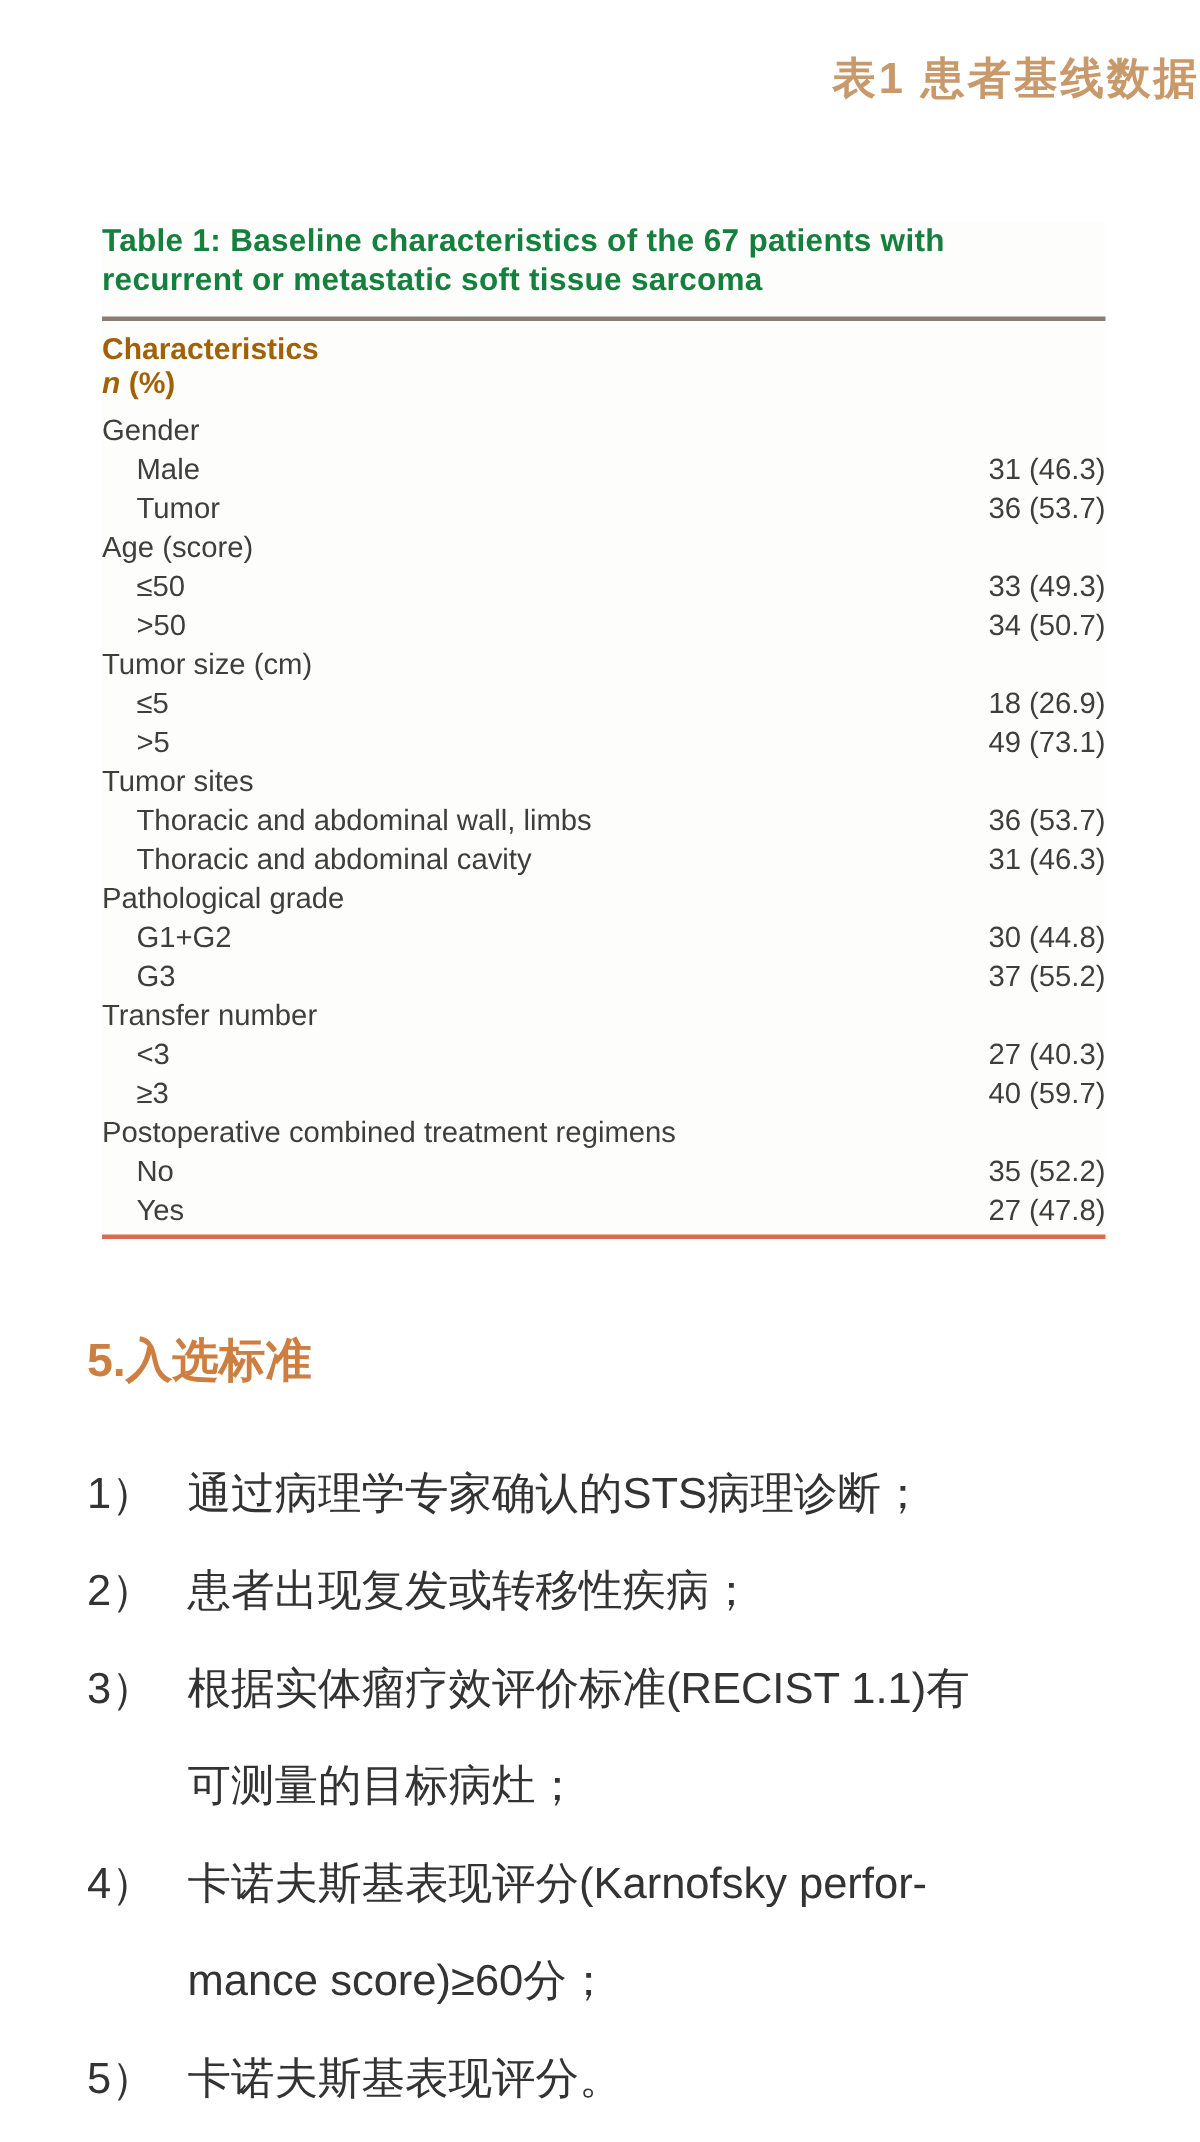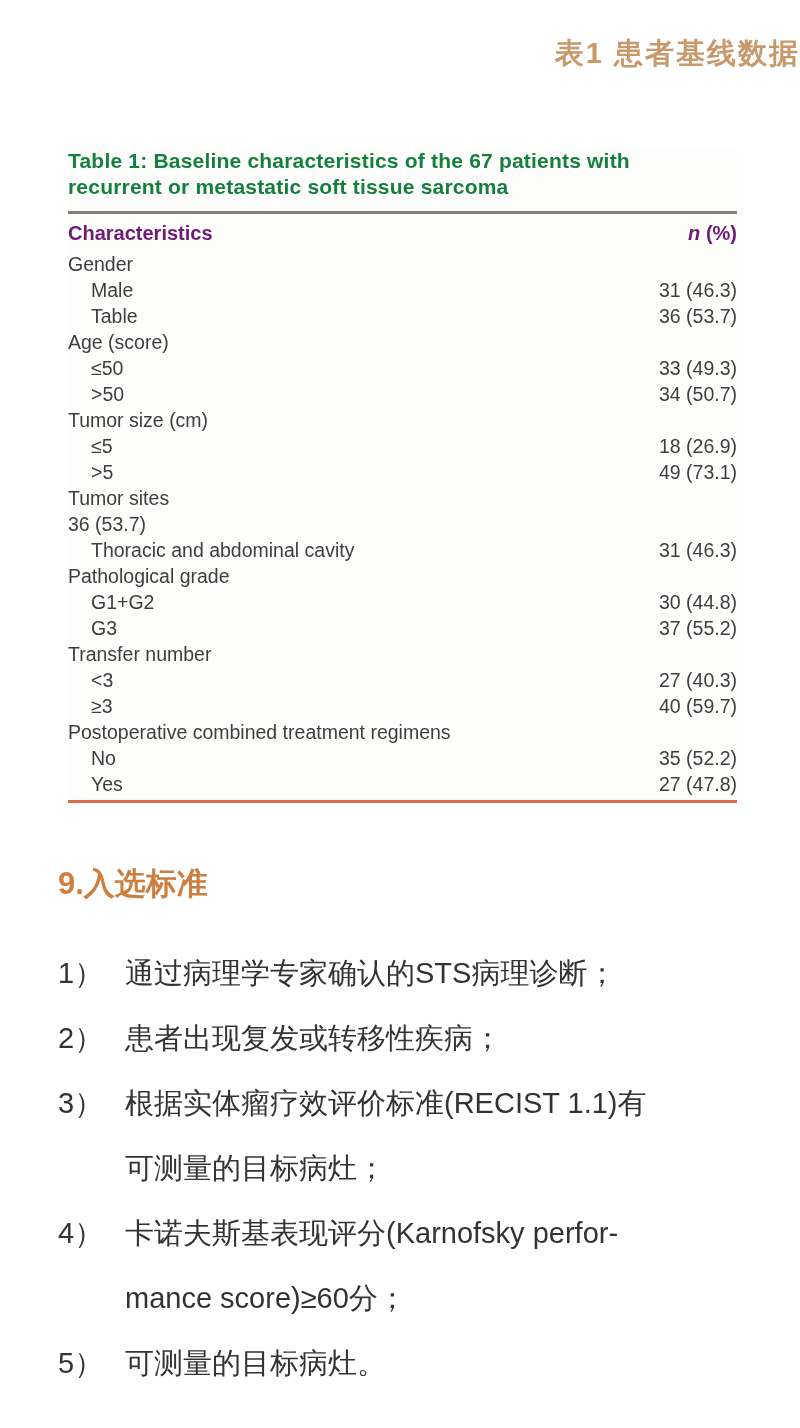--- a/index.html
+++ b/index.html
@@ -37,25 +37,26 @@
     letter-spacing:0.2px;
   }
   .rule-top {
     border:none;
     border-top:3px solid #8c7c75;
     margin-top:11px;
   }
   .thead-row {
     display:flex;
     justify-content:space-between;
-    align-items:center;
-    color:#701a75;
+    align-items:flex-start;
+    color:#a16207;
     font-weight:bold;
     font-size:20px;
     padding:8px 0 6px 0;
+    flex-direction:column;
   }
   .thead-row .n-it { font-style:italic; }
   .rows { display:block; }
   .row {
     display:flex;
     justify-content:space-between;
     line-height:26px;
     font-size:19.5px;
     color:#3e3e3e;
   }
@@ -117,21 +118,21 @@
         <span class="label">Gender</span>
         <span class="value"></span>
       </div>
 
       <div class="row">
         <span class="label indent">Male</span>
         <span class="value">31 (46.3)</span>
       </div>
 
       <div class="row">
-        <span class="label indent">Table</span>
+        <span class="label indent">Tumor</span>
         <span class="value">36 (53.7)</span>
       </div>
 
       <div class="row">
         <span class="label">Age (score)</span>
         <span class="value"></span>
       </div>
 
       <div class="row">
         <span class="label indent">≤50</span>
@@ -157,20 +158,21 @@
         <span class="label indent">&gt;5</span>
         <span class="value">49 (73.1)</span>
       </div>
 
       <div class="row">
         <span class="label">Tumor sites</span>
         <span class="value"></span>
       </div>
 
       <div class="row">
+        <span class="label indent">Thoracic and abdominal wall, limbs</span>
         <span class="value">36 (53.7)</span>
       </div>
 
       <div class="row">
         <span class="label indent">Thoracic and abdominal cavity</span>
         <span class="value">31 (46.3)</span>
       </div>
 
       <div class="row">
         <span class="label">Pathological grade</span>
@@ -213,21 +215,21 @@
       </div>
 
       <div class="row">
         <span class="label indent">Yes</span>
         <span class="value">27 (47.8)</span>
       </div>
     </div>
   <hr class="rule-bottom">
 </div>
 
-<div class="section-heading">9.入选标准</div>
+<div class="section-heading">5.入选标准</div>
 
 <div class="inc-list">
 
     <div class="inc-item">
       <span class="num">1）</span>
       <span class="cont">
         <span class="line">通过病理学专家确认的STS病理诊断；</span>
 
       </span>
     </div>
@@ -252,17 +254,17 @@
       <span class="num">4）</span>
       <span class="cont">
         <span class="line">卡诺夫斯基表现评分(Karnofsky perfor-</span>
         <span class="line">mance score)≥60分；</span>
       </span>
     </div>
 
     <div class="inc-item">
       <span class="num">5）</span>
       <span class="cont">
-        <span class="line">可测量的目标病灶。</span>
+        <span class="line">卡诺夫斯基表现评分。</span>
 
       </span>
     </div>
   </div>
 
 </body></html>

